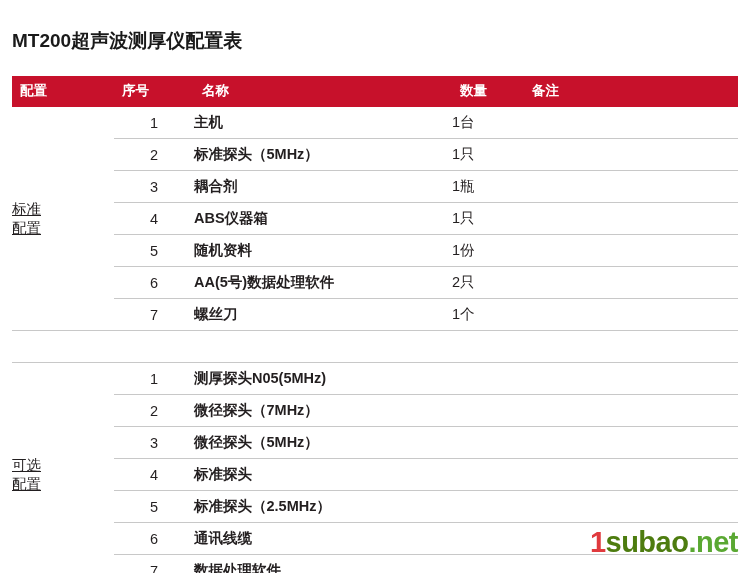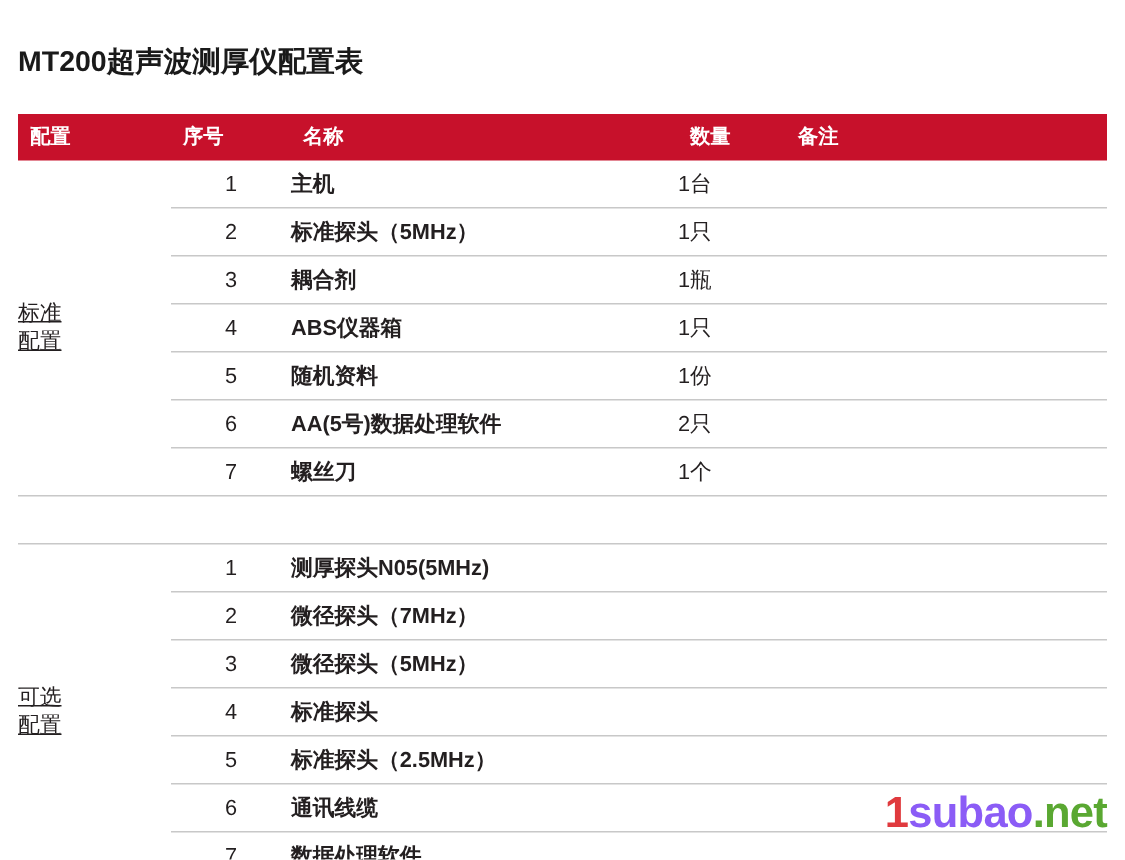--- a/index.html
+++ b/index.html
@@ -97,21 +97,21 @@
   .watermark {
     position: absolute;
     right: 12px;
     bottom: 14px;
     font-size: 29px;
     font-weight: bold;
     font-family: "Liberation Sans", sans-serif;
     letter-spacing: -0.5px;
   }
   .watermark .one { color: #e03a3e; }
-  .watermark .sub { color: #8b5cf6; margin-top: 40px; }
+  .watermark .sub { color: #4d7c0f; margin-top: 40px; }
   .watermark .net { color: #5aa832; margin-top: 36px; }
 </style>
 </head>
 <body>
 
 <div class="page-title">MT200超声波测厚仪配置表</div>
 
 <table class="spec">
   <colgroup>
     <col class="c-group">

